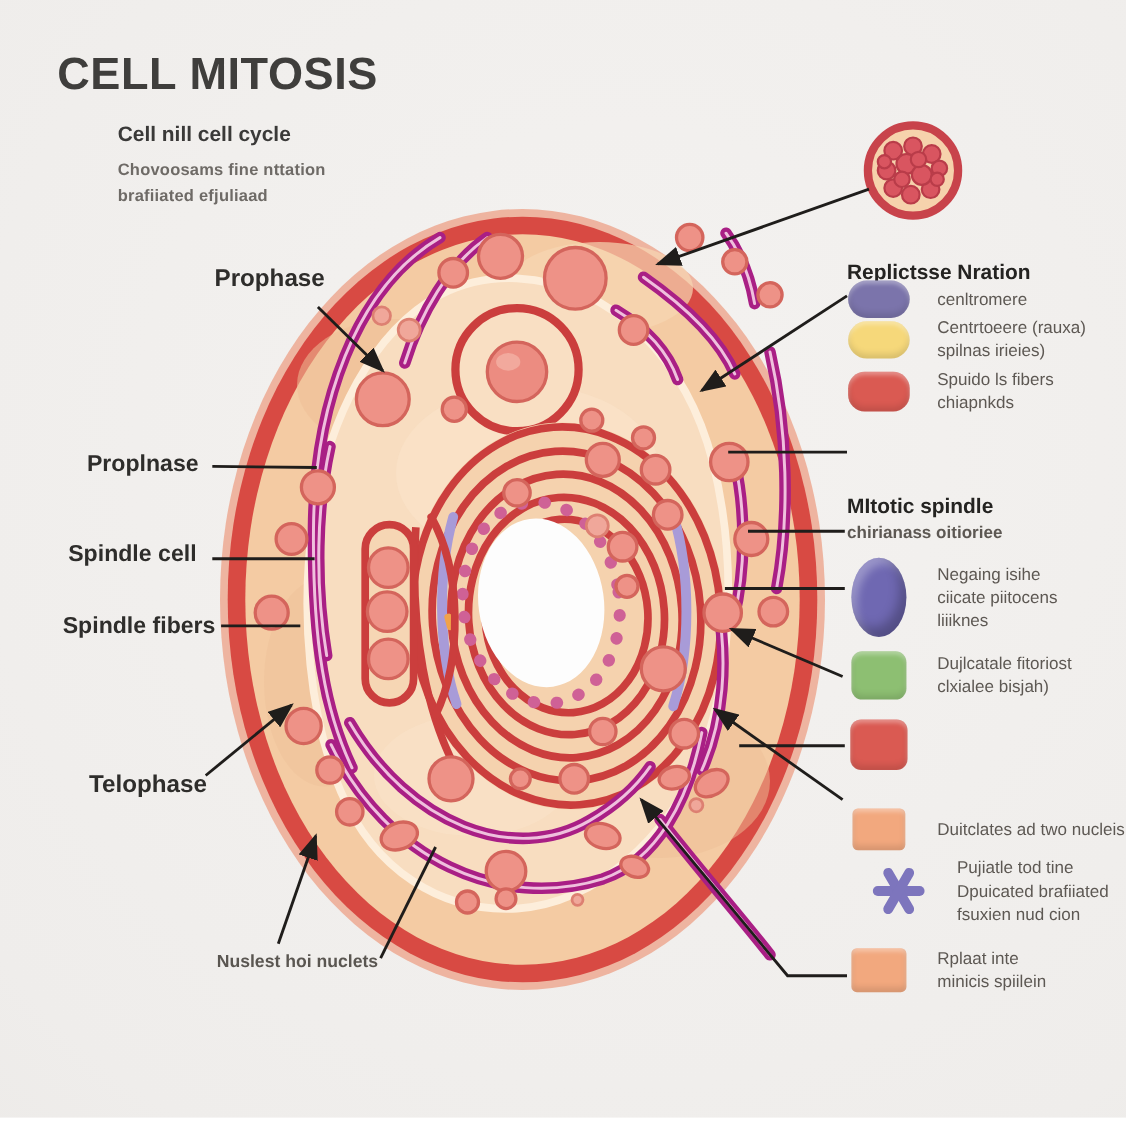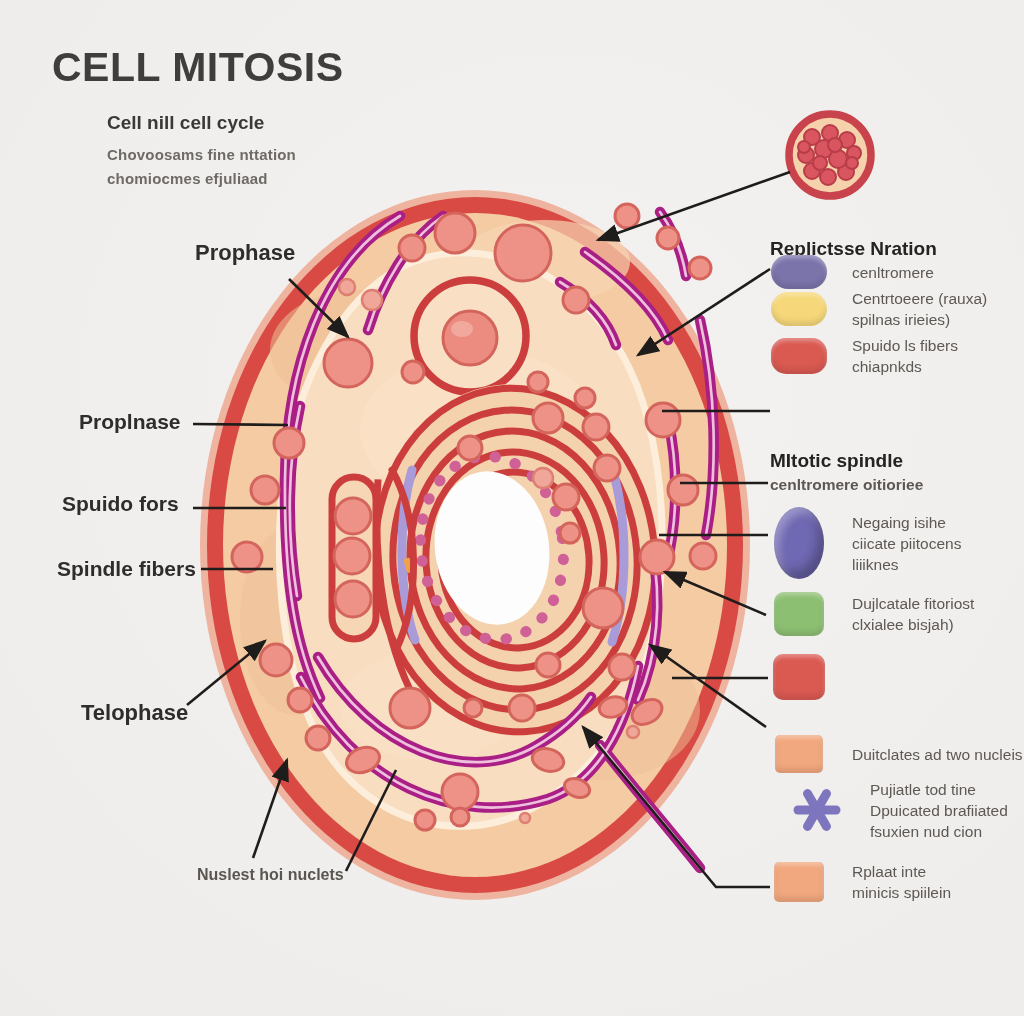--- a/index.html
+++ b/index.html
@@ -215,25 +215,25 @@
     <line x1="766" y1="615" x2="665" y2="572" marker-end="url(#ah)"></line>
     <line x1="768" y1="678" x2="672" y2="678"></line>
     <line x1="766" y1="727" x2="650" y2="645" marker-end="url(#ah)"></line>
     <polyline points="770,887 716,887 583,727" marker-end="url(#ah)"></polyline>
   </g>
 </svg>
 
 <div class="abs h1" style="left:52px;top:44px;">CELL MITOSIS</div>
 <div class="abs subh" style="left:107px;top:112px;">Cell nill cell cycle</div>
 <div class="abs subs" style="left:107px;top:146px;">Chovoosams fine nttation</div>
-<div class="abs subs" style="left:107px;top:170px;">chomiocmes efjuliaad</div>
+<div class="abs subs" style="left:107px;top:170px;">brafiiated efjuliaad</div>
 
 <div class="abs labB" style="left:195px;top:240px;font-size:22px;">Prophase</div>
 <div class="abs labB" style="left:79px;top:410px;">Proplnase</div>
-<div class="abs labB" style="left:62px;top:492px;">Spuido fors</div>
+<div class="abs labB" style="left:62px;top:492px;">Spindle cell</div>
 <div class="abs labB" style="left:57px;top:557px;">Spindle fibers</div>
 <div class="abs labB" style="left:81px;top:700px;font-size:22px;">Telophase</div>
 <div class="abs labS" style="left:197px;top:866px;">Nuslest hoi nuclets</div>
 
 <div class="abs lgh" style="left:770px;top:238px;">Replictsse Nration</div>
 
 <div class="lrow" style="left:770px;top:252px;height:40px;">
   <span class="icobox">
         <span class="sw pill" style="background: rgb(123, 116, 171);"></span>
       </span>
@@ -254,21 +254,21 @@
   <span class="icobox">
         <span class="sw pill2" style="background: rgb(218, 90, 82);"></span>
       </span>
   <div class="lgt">
     <div>Spuido ls fibers</div>
     <div>chiapnkds</div>
   </div>
 </div>
 
 <div class="abs lgh" style="left:770px;top:450px;">MItotic spindle</div>
-<div class="abs lgsub" style="left:770px;top:476px;">cenltromere oitioriee</div>
+<div class="abs lgsub" style="left:770px;top:476px;">chirianass oitioriee</div>
 
 <div class="lrow" style="left:770px;top:504px;height:78px;">
   <span class="icobox">
         <span class="sw ell" style="background: rgb(111, 104, 178);"></span>
       </span>
   <div class="lgt">
     <div>Negaing isihe</div>
     <div>ciicate piitocens</div>
     <div>liiiknes</div>
   </div>

